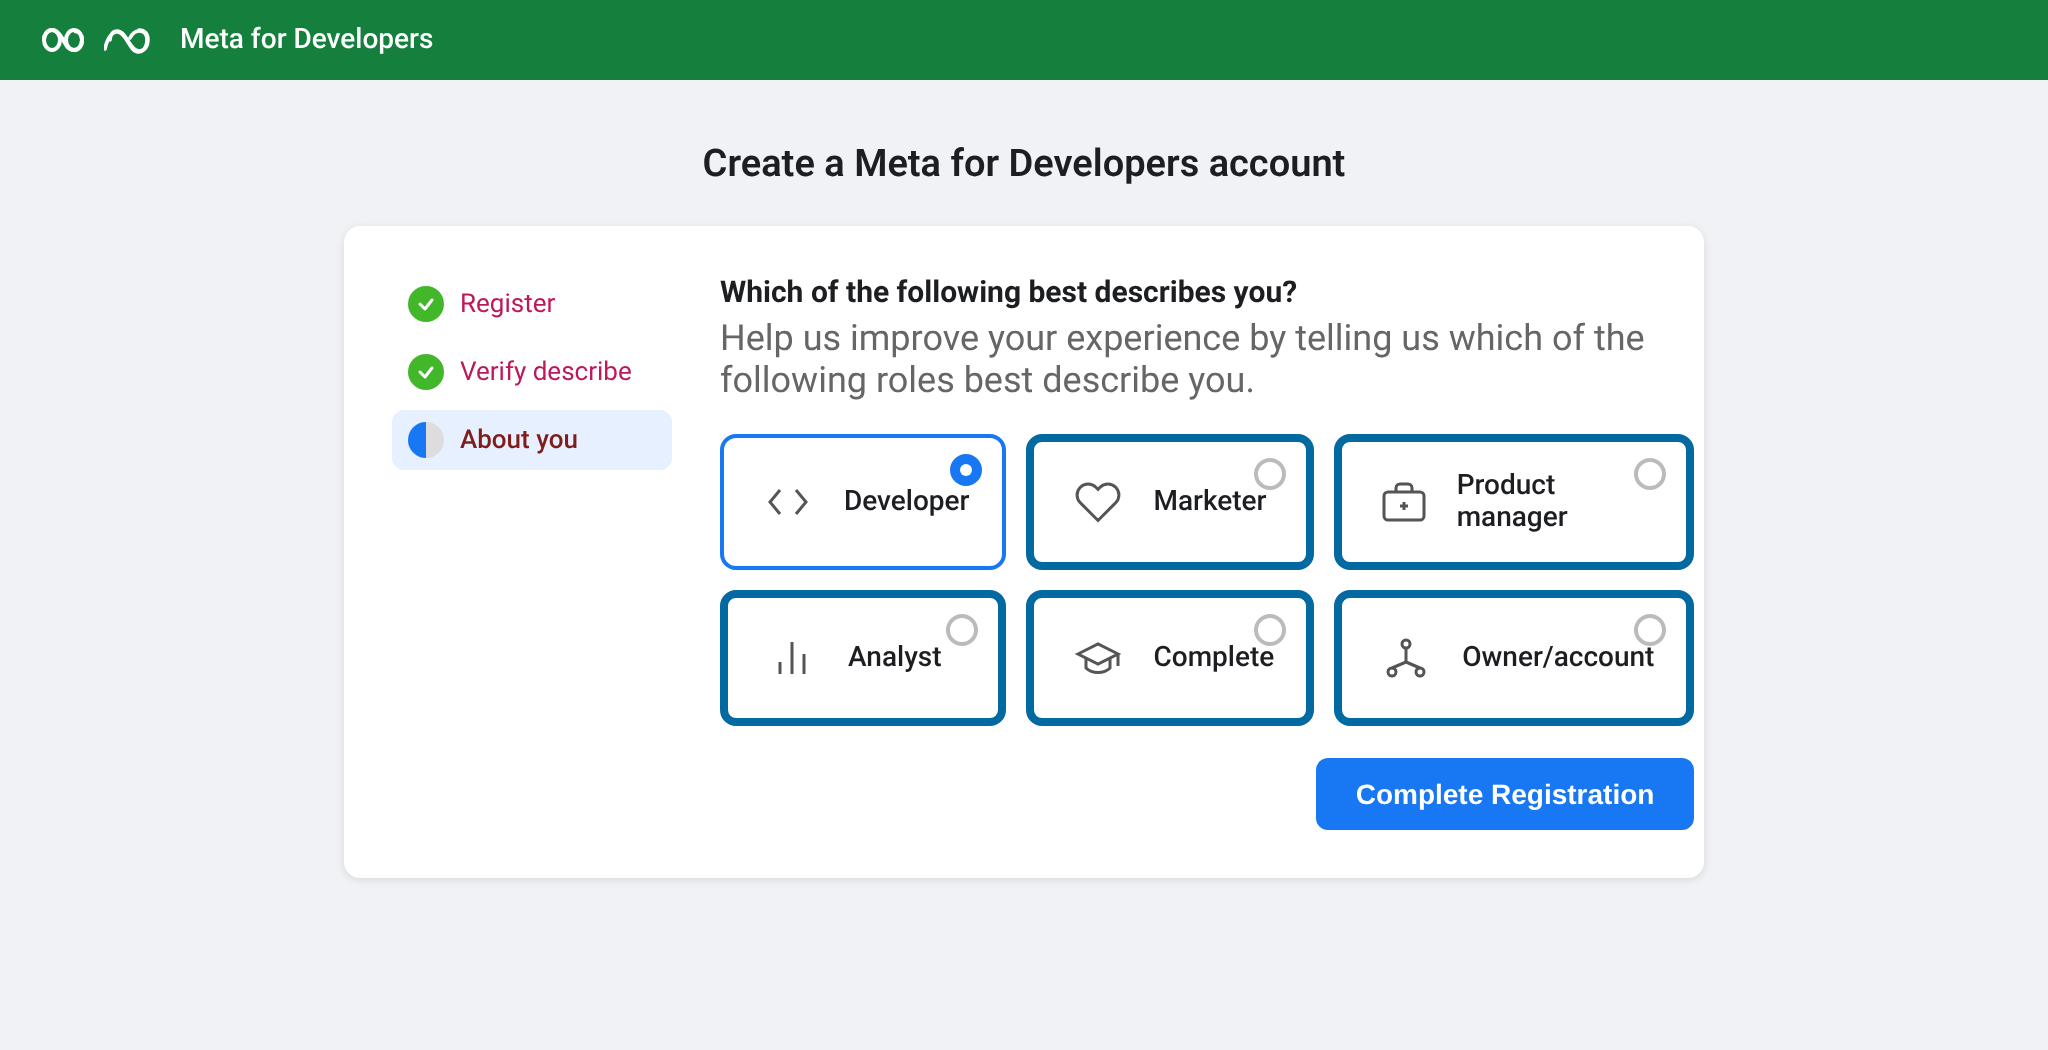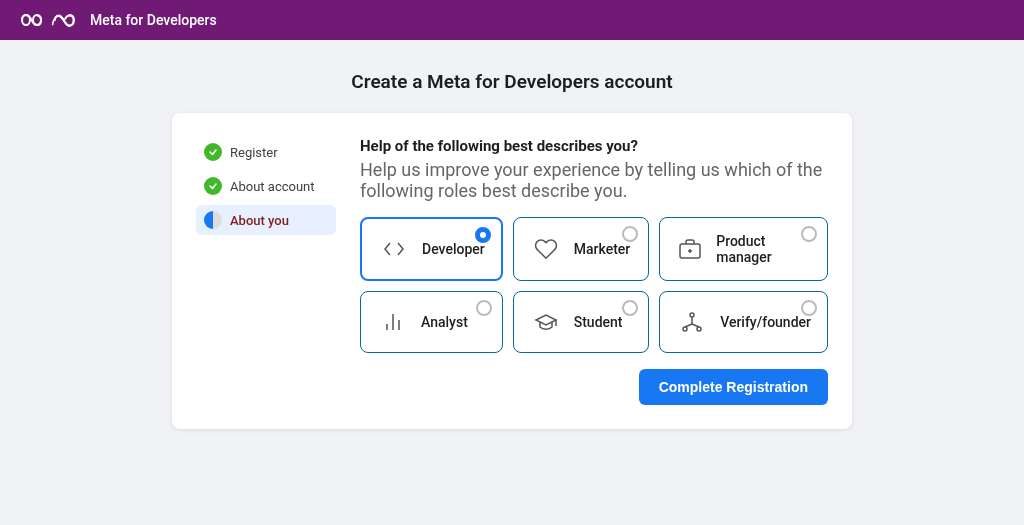--- a/index.html
+++ b/index.html
@@ -4,21 +4,21 @@
   <style>
     * { box-sizing: border-box; margin: 0; padding: 0; }
     body {
       font-family: -apple-system, BlinkMacSystemFont, 'Segoe UI', Roboto, sans-serif;
       background: #f0f2f5;
       width: 1024px;
       height: 525px;
       overflow: hidden;
     }
     .topbar {
-      background: #701a75;
+      background: #15803d;
       height: 40px;
       display: flex;
       align-items: center;
       padding: 0 20px;
     }
     .topbar-logo {
       display: flex;
       align-items: center;
       gap: 8px;
       color: white;
@@ -67,21 +67,21 @@
       font-size: 13px;
       cursor: pointer;
       color: #444;
     }
     .sidebar-item.active {
       background: #e7f0ff;
       color: #7f1d1d;
       font-weight: 500;
     }
     .sidebar-item.completed {
-      color: #404040;
+      color: #be185d;
     }
     .check-icon {
       width: 18px;
       height: 18px;
       border-radius: 50%;
       background: #42b72a;
       display: flex;
       align-items: center;
       justify-content: center;
       flex-shrink: 0;
@@ -110,21 +110,21 @@
       font-size: 18px;
       color: #666;
       margin-bottom: 16px;
     }
     .roles-grid {
       display: grid;
       grid-template-columns: 1fr 1fr 1fr;
       gap: 10px;
     }
     .role-card {
-      border: 1px solid #0369a1;
+      border: 4px solid #0369a1;
       border-radius: 8px;
       padding: 14px 16px;
       display: flex;
       align-items: center;
       gap: 12px;
       cursor: pointer;
       position: relative;
       background: white;
       transition: border-color 0.2s;
     }
@@ -221,30 +221,30 @@
           </svg>
         </div>
         <span>Register</span>
       </div>
       <div class="sidebar-item completed">
         <div class="check-icon">
           <svg viewBox="0 0 10 10" fill="none">
             <path d="M2 5l2.5 2.5L8 3" stroke="white" stroke-width="1.5" stroke-linecap="round" stroke-linejoin="round"></path>
           </svg>
         </div>
-        <span>About account</span>
+        <span>Verify describe</span>
       </div>
       <div class="sidebar-item active">
         <div class="half-circle-icon"></div>
         <span>About you</span>
       </div>
     </div>
 
     <div class="form-section">
-      <h3>Help of the following best describes you?</h3>
+      <h3>Which of the following best describes you?</h3>
       <p>Help us improve your experience by telling us which of the following roles best describe you.</p>
 
       <div class="roles-grid">
 
         <div class="role-card selected">
           <div class="role-icon">
             <svg width="24" height="24" viewBox="0 0 24 24" fill="none" stroke="#555" stroke-width="1.5">
               <polyline points="8,6 3,12 8,18"></polyline>
               <polyline points="16,6 21,12 16,18"></polyline>
             </svg>
@@ -288,36 +288,36 @@
           <div class="role-radio"></div>
         </div>
 
         <div class="role-card">
           <div class="role-icon">
             <svg width="24" height="24" viewBox="0 0 24 24" fill="none" stroke="#555" stroke-width="1.5">
               <path d="M22 10v6M2 10l10-5 10 5-10 5z"></path>
               <path d="M6 12v5c3 3 9 3 12 0v-5"></path>
             </svg>
           </div>
-          <span class="role-label">Student</span>
+          <span class="role-label">Complete</span>
           <div class="role-radio"></div>
         </div>
 
         <div class="role-card">
           <div class="role-icon">
             <svg width="24" height="24" viewBox="0 0 24 24" fill="none" stroke="#555" stroke-width="1.5">
               <circle cx="12" cy="5" r="2"></circle>
               <circle cx="5" cy="19" r="2"></circle>
               <circle cx="19" cy="19" r="2"></circle>
               <line x1="12" y1="7" x2="12" y2="14"></line>
               <line x1="12" y1="14" x2="5" y2="17"></line>
               <line x1="12" y1="14" x2="19" y2="17"></line>
             </svg>
           </div>
-          <span class="role-label">Verify/founder</span>
+          <span class="role-label">Owner/account</span>
           <div class="role-radio"></div>
         </div>
 
 
       </div>
 
       <div class="footer">
         <button class="btn-complete">Complete Registration</button>
       </div>
     </div>

